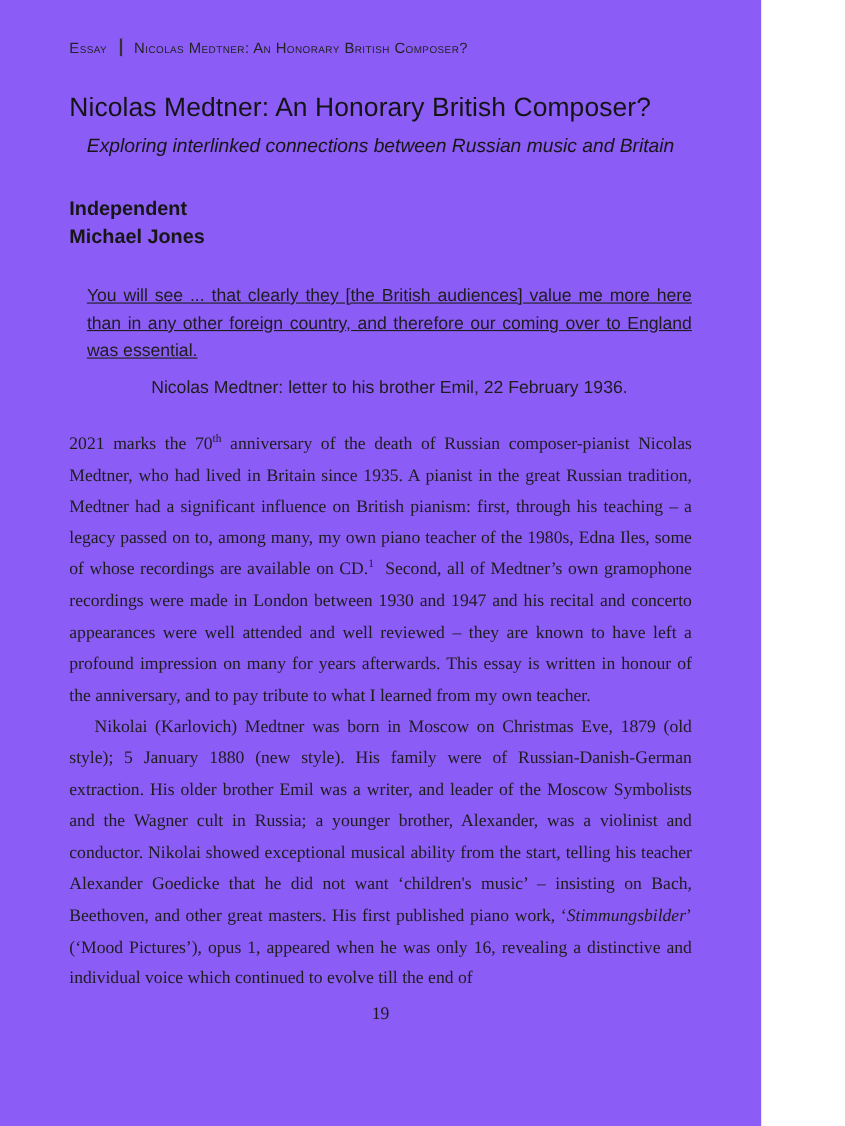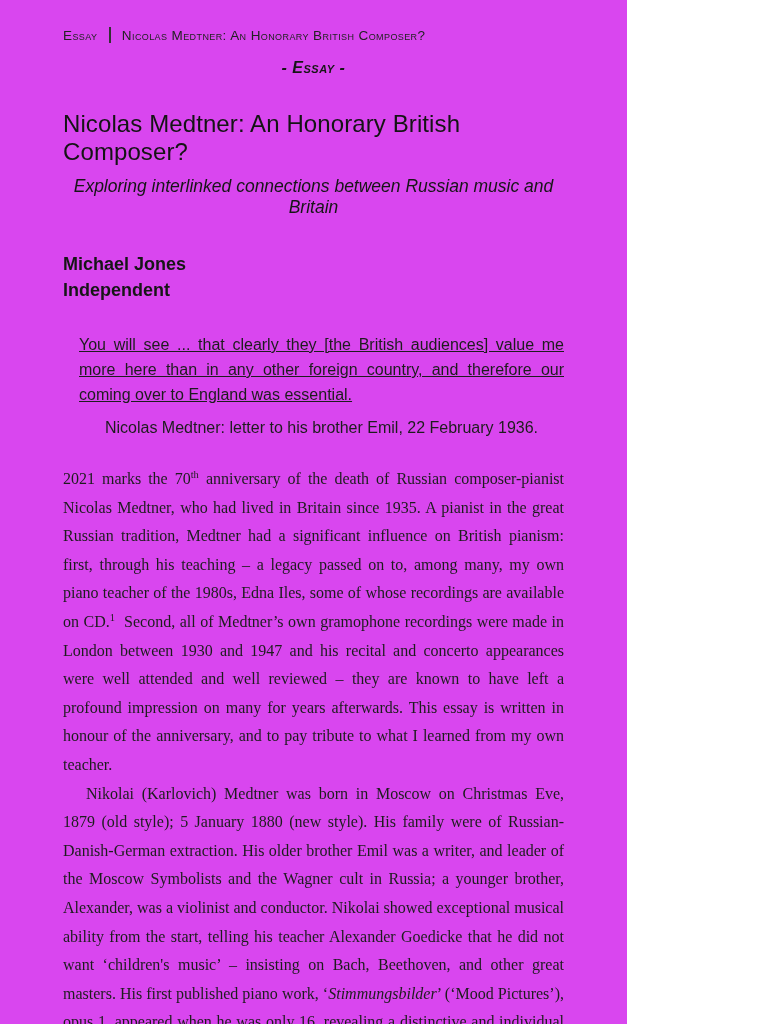--- a/index.html
+++ b/index.html
@@ -1,23 +1,23 @@
 <!DOCTYPE html>
 <html><head>
 <meta charset="utf-8">
 <style>
   * { box-sizing: border-box; }
   html, body { margin: 0; padding: 0; background: #ffffff; }
   .page {
-    width: 627px;
+    width: 692px;
     height: 1024px;
-    background: #d946ef;
+    background: #8b5cf6;
     color: #1b1b1b;
     font-family: "Liberation Sans", sans-serif;
-    padding: 27px 63px 0 63px;
+    padding: 35px 63px 0 63px;
     overflow: hidden;
     position: relative;
   }
 
   
   .running-head {
     font-size: 13.5px;
     font-variant: small-caps;
     letter-spacing: 0.4px;
     color: #222;
@@ -120,36 +120,35 @@
 <body>
 
 <div class="page">
 
   <header class="running-head">
     <span>Essay</span>
     <span class="rh-sep"></span>
     <span>Nicolas Medtner: An Honorary British Composer?</span>
   </header>
 
-  <div class="section-heading">- Essay -</div>
 
   <h1 class="article-title">Nicolas Medtner: An Honorary British Composer?</h1>
 
   <div class="article-subtitle">Exploring interlinked connections between Russian music and Britain</div>
 
   <div class="author-block">
+    <div>Independent</div>
     <div>Michael Jones</div>
-    <div>Independent</div>
   </div>
 
   <blockquote class="epigraph">
     <p class="epigraph-text">You will see ... that clearly they [the British audiences] value me more here than in any other foreign country, and therefore our coming over to England was essential.</p>
     <p class="epigraph-attribution">Nicolas Medtner: letter to his brother Emil, 22 February 1936.</p>
   </blockquote>
 
   <div class="body-text">
     <p><span>2021 marks the 70</span><sup class="fn">th</sup><span> anniversary of the death of Russian composer-pianist Nicolas Medtner, who had lived in Britain since 1935. A pianist in the great Russian tradition, Medtner had a significant influence on British pianism: first, through his teaching – a legacy passed on to, among many, my own piano teacher of the 1980s, Edna Iles, some of whose recordings are available on CD.</span><sup class="fn">1</sup><span>&nbsp; Second, all of Medtner’s own gramophone recordings were made in London between 1930 and 1947 and his recital and concerto appearances were well attended and well reviewed – they are known to have left a profound impression on many for years afterwards. This essay is written in honour of the anniversary, and to pay tribute to what I learned from my own teacher.</span></p>
     <p class="indent"><span>Nikolai (Karlovich) Medtner was born in Moscow on Christmas Eve, 1879 (old style); 5 January 1880 (new style). His family were of Russian-Danish-German extraction. His older brother Emil was a writer, and leader of the Moscow Symbolists and the Wagner cult in Russia; a younger brother, Alexander, was a violinist and conductor. Nikolai showed exceptional musical ability from the start, telling his teacher Alexander Goedicke that he did not want ‘children's music’ – insisting on Bach, Beethoven, and other great masters. His first published piano work, ‘</span><em>Stimmungsbilder</em><span>’ (‘Mood Pictures’), opus 1, appeared when he was only 16, revealing a distinctive and individual voice which continued to evolve till the end of</span></p>
   </div>
 
-  <footer class="page-footer">18</footer>
+  <footer class="page-footer">19</footer>
 
 </div>
 
 </body></html>

